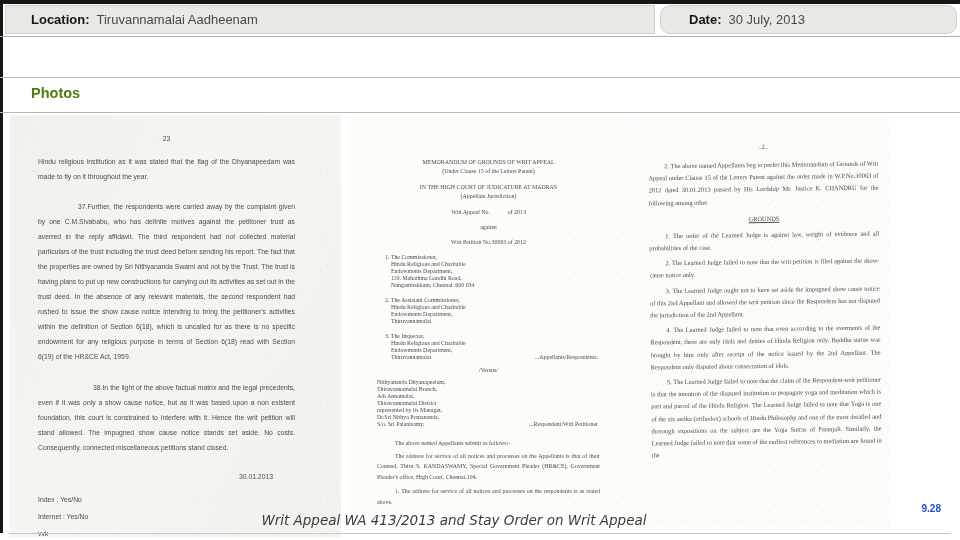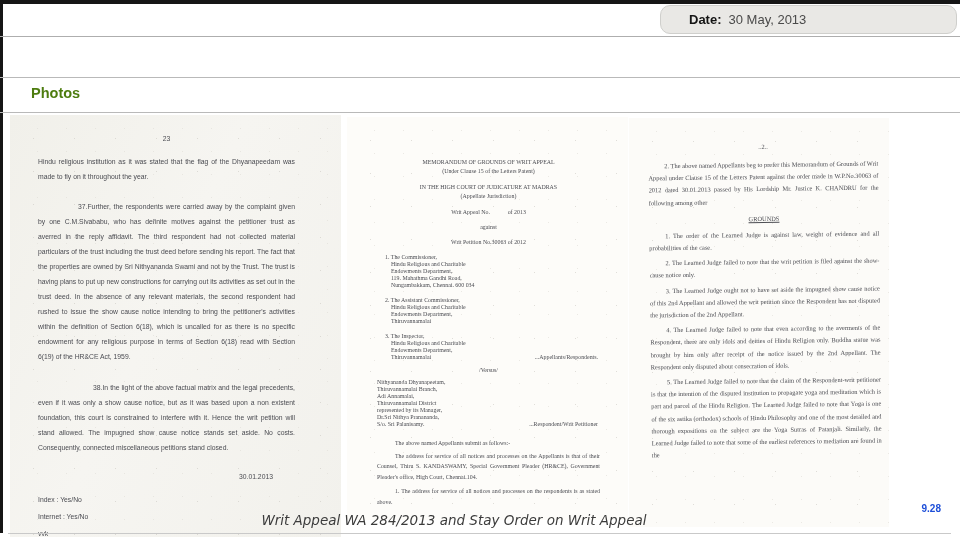--- a/index.html
+++ b/index.html
@@ -90,23 +90,27 @@
   .bottom-rule { position:absolute; left:8px; top:533px; width:943px; height:1px; background:#c9c9c9; }
 </style>
 </head>
 <body>
 
 <div class="slide">
 
   <div class="top-bar"></div>
   <div class="left-bar"></div>
 
+  <div class="hcell cell-location">
+    <span class="lbl">Location:</span>
+    <span>Tiruvannamalai Aadheenam</span>
+  </div>
   <div class="hcell cell-date">
     <span class="lbl">Date:</span>
-    <span>30 May, 2013</span>
+    <span>30 July, 2013</span>
   </div>
 
   <div class="rule rule-1"></div>
   <div class="rule rule-2"></div>
   <div class="photos-title">Photos</div>
   <div class="rule rule-3"></div>
 
   <div class="doc doc-left">
     <div class="t-center">23</div>
     <p class="mt8">Hindu religious institution as it was stated that the flag of the Dhyanapeedam was made to fly on it throughout the year.</p>
@@ -164,17 +168,17 @@
       <p class="mt6 indent-16">2. The above named Appellants beg to prefer this Memorandum of Grounds of Writ Appeal under Clause 15 of the Letters Patent against the order made in W.P.No.30063 of 2012 dated 30.01.2013 passed by His Lordship Mr. Justice K. CHANDRU for the following among other</p>
       <div class="t-center grounds-h mt4">GROUNDS</div>
       <p class="mt4 indent-16">1. The order of the Learned Judge is against law, weight of evidence and all probabilities of the case.</p>
       <p class="mt3 indent-16">2. The Learned Judge failed to note that the writ petition is filed against the show-cause notice only.</p>
       <p class="mt3 indent-16">3. The Learned Judge ought not to have set aside the impugned show cause notice of this 2nd Appellant and allowed the writ petition since the Respondent has not disputed the jurisdiction of the 2nd Appellant.</p>
       <p class="mt3 indent-16">4. The Learned Judge failed to note that even according to the averments of the Respondent, there are only idols and deities of Hindu Religion only. Buddha statue was brought by him only after receipt of the notice issued by the 2nd Appellant. The Respondent only disputed about consecration of idols.</p>
       <p class="mt3 indent-16">5. The Learned Judge failed to note that the claim of the Respondent-writ petitioner is that the intention of the disputed institution to propagate yoga and meditation which is part and parcel of the Hindu Religion. The Learned Judge failed to note that Yoga is one of the six astika (orthodox) schools of Hindu Philosophy and one of the most detailed and thorough expositions on the subject are the Yoga Sutras of Patanjali. Similarly, the Learned Judge failed to note that some of the earliest references to mediation are found in the</p>
     </div>
   </div>
 
-  <div class="caption">Writ Appeal WA 284/2013 and Stay Order on Writ Appeal</div>
+  <div class="caption">Writ Appeal WA 413/2013 and Stay Order on Writ Appeal</div>
   <div class="page-number">9.28</div>
   <div class="bottom-rule"></div>
 
 </div>
 
 </body></html>

